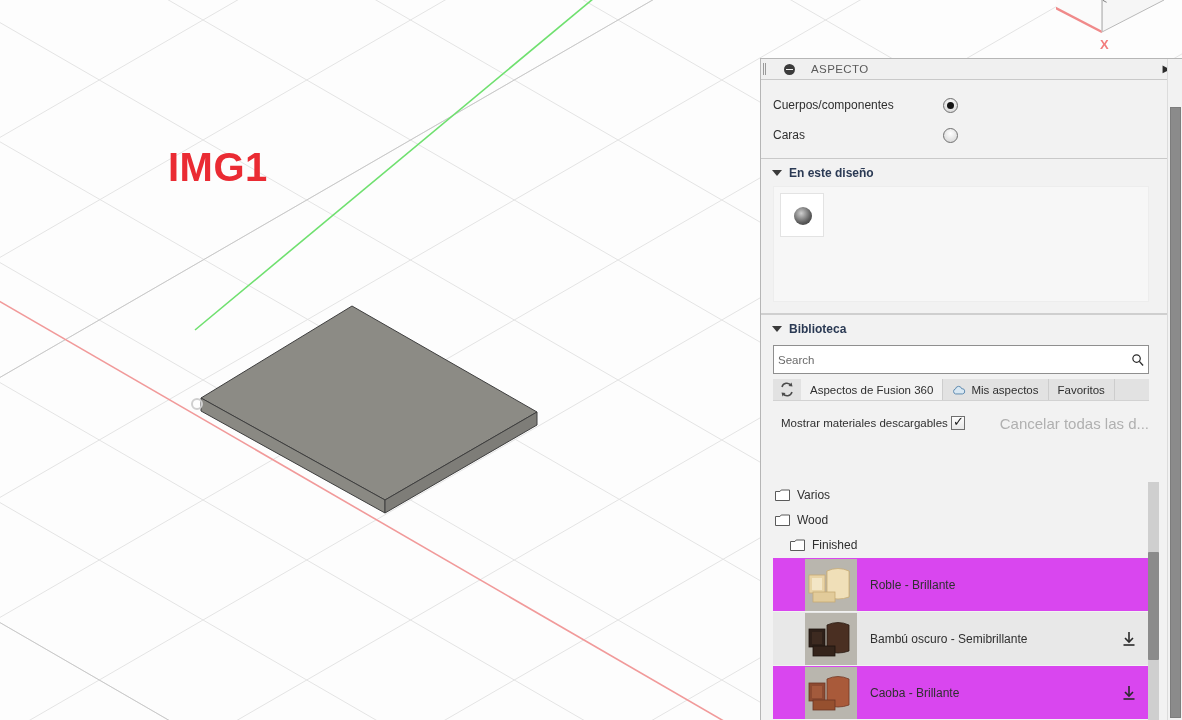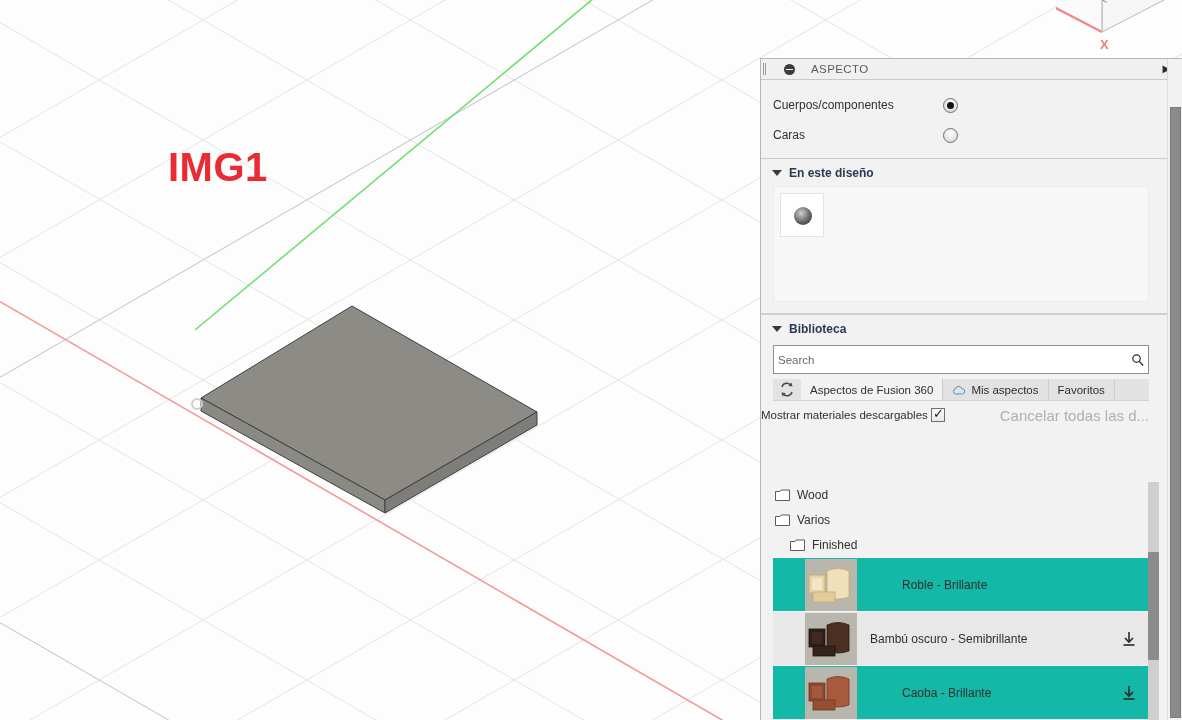--- a/index.html
+++ b/index.html
@@ -124,41 +124,41 @@
   }
   .search input {
     flex:1 1 auto; border:none; outline:none; font-size:11.5px;
     color:#3c3c3c; font-family:"Liberation Sans", sans-serif; background:transparent;
   }
   .search input::placeholder { color:#6a6a6a; }
   .mag { width:13px; height:13px; flex:0 0 auto; }
 
   
   .tabbar {
-    margin:5px 18px 0 12px;
+    margin:5px 18px 8px 12px;
     height:22px; background:#e2e2e2;
     display:flex; align-items:stretch;
     border-bottom:1px solid #d2d2d2;
     text-align:center;
   }
   .tab-refresh {
     width:28px; display:flex; align-items:center; justify-content:center;
   }
   .tab {
     display:flex; align-items:center; gap:5px;
     padding:0 9px; font-size:11.5px; color:#2f2f2f;
     border-right:1px solid #cdcdcd; cursor:default;
   }
   .tab.active { background:#f2f2f2; }
   .cloud { width:14px; height:10px; }
 
   
   .dl-row {
     display:flex; align-items:center;
-    margin:0 18px 0 0; height:28px; font-size:11.5px; color:#2f2f2f;
+    margin:0 18px 0 20px; height:28px; font-size:11.5px; color:#2f2f2f;
   }
   .dl-row .lbl { flex:0 0 170px; }
   .chk {
     width:14px; height:14px; border:1px solid #6f6f6f;
     background:linear-gradient(#fdfdfd,#e8e8e8);
     position:relative;
   }
   .chk.on::after {
     content:"✓"; position:absolute; left:1px; top:-3px;
     font-size:13px; color:#1c1c1c; font-family:"DejaVu Sans", sans-serif;
@@ -172,21 +172,21 @@
   }
   .tree-row {
     display:flex; align-items:center; height:25px; font-size:12px; color:#2f2f2f;
     gap:7px;
   }
   .folder { width:15px; height:12px; flex:0 0 auto; }
   .mat-row {
     display:flex; align-items:center; height:53px;
     background:#e8e8e8; margin-top:1px; position:relative;
   }
-  .mat-row.alt { background:#14b8a6;gap:32px; }
+  .mat-row.alt { background:#d946ef; }
   .mat-thumb { width:52px; height:52px; flex:0 0 auto; margin-left:32px; }
   .mat-name { margin-left:13px; font-size:12px; color:#2f2f2f; }
   .dlicon { position:absolute; right:22px; width:16px; height:16px; }
 
   
   .vscroll-outer {
     position:absolute; right:0; top:0; width:15px; bottom:0;
     background:#f2f2f2; border-left:1px solid #dcdcdc;
   }
   .vscroll-thumb {
@@ -362,28 +362,28 @@
         <span class="chk on"></span>
         <span class="cancel-all">Cancelar todas las d...</span>
       </div>
 
       <div class="tree">
 
         <div class="tree-row" style="padding-left:2px">
           <svg class="folder" viewBox="0 0 15 12">
             <path d="M0.5,2.5 L5,2.5 L6.2,1 L14.5,1 L14.5,11.5 L0.5,11.5 Z" fill="#fff" stroke="#5b5b5b" stroke-width="1"></path>
           </svg>
-          <span>Wood</span>
+          <span>Varios</span>
         </div>
 
         <div class="tree-row" style="padding-left:2px">
           <svg class="folder" viewBox="0 0 15 12">
             <path d="M0.5,2.5 L5,2.5 L6.2,1 L14.5,1 L14.5,11.5 L0.5,11.5 Z" fill="#fff" stroke="#5b5b5b" stroke-width="1"></path>
           </svg>
-          <span>Varios</span>
+          <span>Wood</span>
         </div>
 
         <div class="tree-row" style="padding-left:17px">
           <svg class="folder" viewBox="0 0 15 12">
             <path d="M0.5,2.5 L5,2.5 L6.2,1 L14.5,1 L14.5,11.5 L0.5,11.5 Z" fill="#fff" stroke="#5b5b5b" stroke-width="1"></path>
           </svg>
           <span>Finished</span>
         </div>
 
         <div class="mat-row alt">

